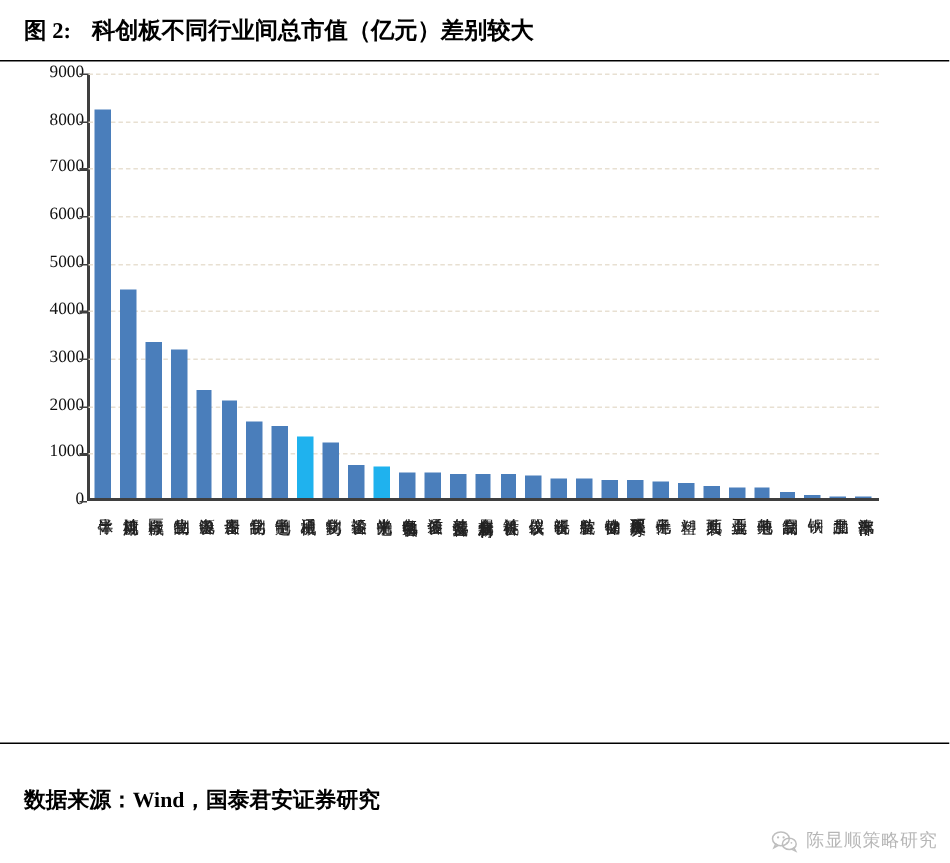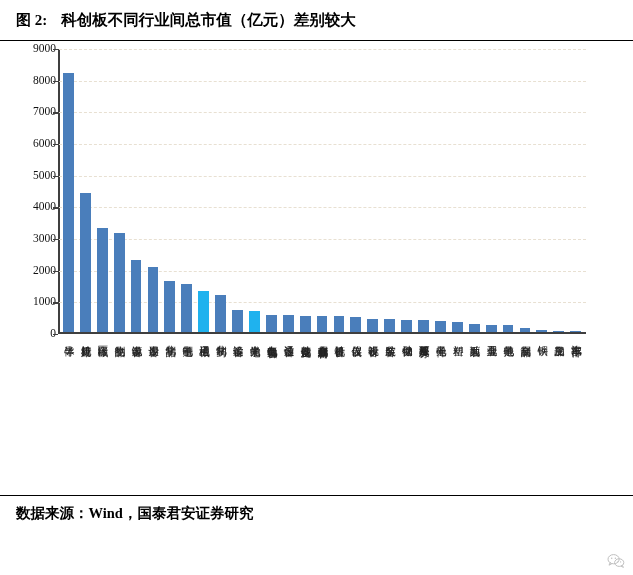--- a/index.html
+++ b/index.html
@@ -179,21 +179,21 @@
     left: 0;
     bottom: 0;
     width: 633px;
     height: 80px;
     border-top: 1.6px solid #000;
     box-sizing: border-box;
   }
   .source-text {
     position: absolute;
     left: 16px;
-    top: 8px;
+    top: 28px;
     font-size: 14.5px;
     font-weight: bold;
     white-space: nowrap;
   }
 
   .watermark {
     position: absolute;
     right: 8px;
     bottom: 6px;
     display: flex;
@@ -469,16 +469,17 @@
           <ellipse cx="6.6" cy="6.2" rx="5.6" ry="4.6" fill="none" stroke="#8a8a8a" stroke-width="1"></ellipse>
           <path d="M3.2 9.6 L2.0 12.2 L4.6 10.8 Z" fill="none" stroke="#8a8a8a" stroke-width="1"></path>
           <circle cx="4.7" cy="5.3" r="0.75" fill="#8a8a8a"></circle>
           <circle cx="8.4" cy="5.3" r="0.75" fill="#8a8a8a"></circle>
           <ellipse cx="12.2" cy="9.6" rx="4.6" ry="3.8" fill="none" stroke="#8a8a8a" stroke-width="1"></ellipse>
           <path d="M15.3 12.3 L16.4 14.4 L14.1 13.2 Z" fill="none" stroke="#8a8a8a" stroke-width="1"></path>
           <circle cx="10.8" cy="8.9" r="0.6" fill="#8a8a8a"></circle>
           <circle cx="13.6" cy="8.9" r="0.6" fill="#8a8a8a"></circle>
         </svg>
       </span>
+      <span class="wm-text">陈显顺策略研究</span>
     </div>
   </div>
 
 </div>
 
 </body></html>

